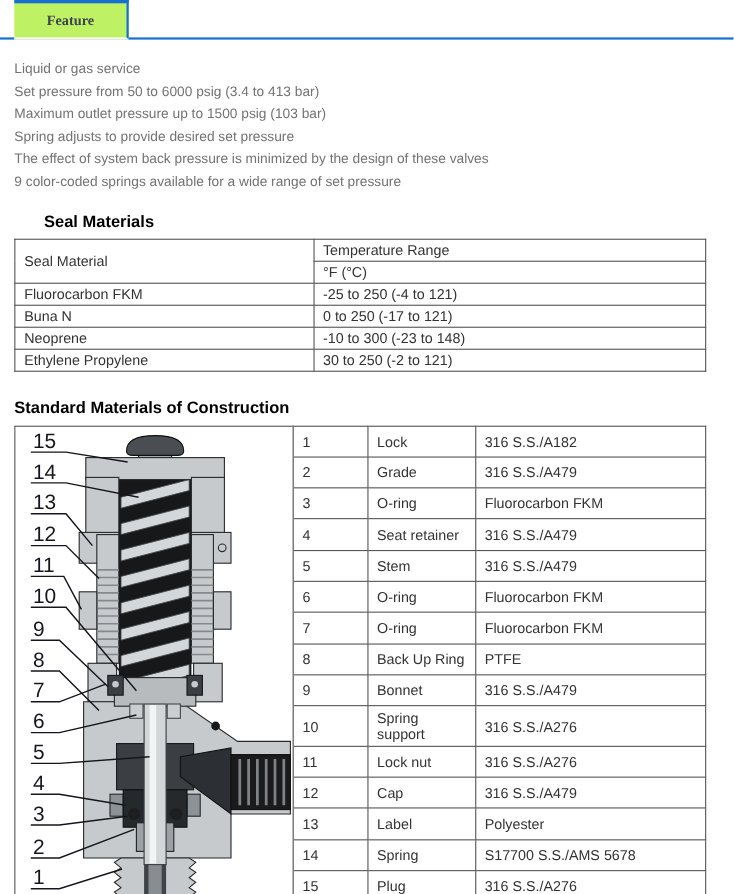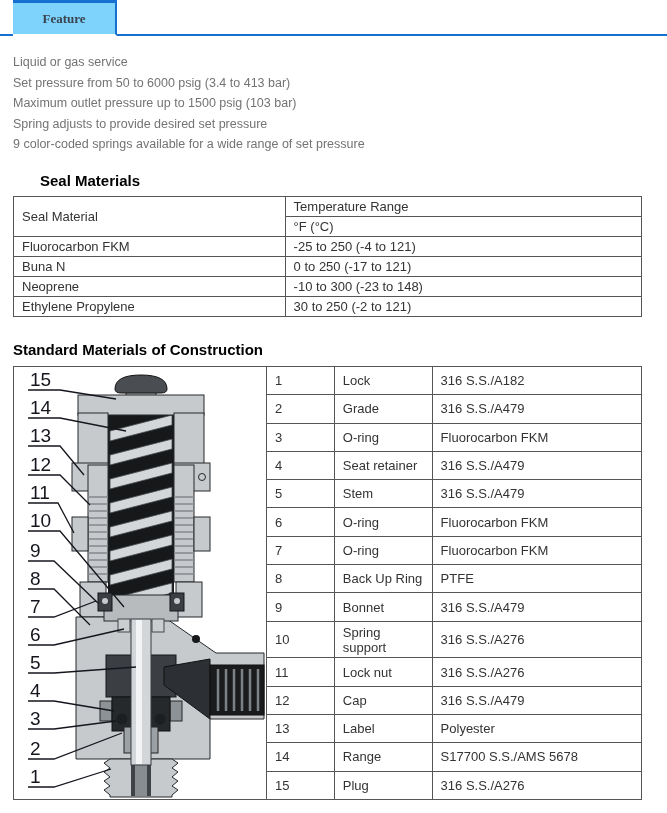--- a/index.html
+++ b/index.html
@@ -8,21 +8,21 @@
     font-family:"Liberation Sans", sans-serif; color:#222;
     position:relative;
   }
 
   
   .tabbar { display:flex; border-bottom:2px solid #1570d2; height:34px; }
   .tab {
     margin-left:13px; width:104px; box-sizing:border-box;
     border-top:3px solid #1570d2; border-right:2px solid #1570d2;
     border-bottom:2px solid #ffffff; margin-bottom:-2px;
-    background:#7dd3fc; display:flex; align-items:center; justify-content:center;
+    background:#bef264; display:flex; align-items:center; justify-content:center;
     font-family:"Liberation Serif", serif; font-size:13px; color:#3b4350; font-weight:bold;
     cursor:default;
   }
 
   
   .features { margin:20px 0 0 13px; }
   .features p { margin:0 0 7.5px 0; font-size:12.5px; line-height:13px; color:#737373; }
 
   
   h2.section {
@@ -59,20 +59,21 @@
   <div class="tab">
     <span>Feature</span>
   </div>
 </div>
 
 <div class="features">
   <p>Liquid or gas service</p>
   <p>Set pressure from 50 to 6000 psig (3.4 to 413 bar)</p>
   <p>Maximum outlet pressure up to 1500 psig (103 bar)</p>
   <p>Spring adjusts to provide desired set pressure</p>
+  <p>The effect of system back pressure is minimized by the design of these valves</p>
   <p>9 color-coded springs available for a wide range of set pressure</p>
 </div>
 
 <h2 class="section" id="seal-title">Seal Materials</h2>
 
 <table class="seal-table">
   <colgroup>
       <col style="width:272px">
       <col style="width:357px">
     </colgroup>
@@ -291,21 +292,21 @@
       <td>Cap</td>
       <td>316 S.S./A479</td>
     </tr>
     <tr>
       <td>13</td>
       <td>Label</td>
       <td>Polyester</td>
     </tr>
     <tr>
       <td>14</td>
-      <td>Range</td>
+      <td>Spring</td>
       <td>S17700 S.S./AMS 5678</td>
     </tr>
     <tr>
       <td>15</td>
       <td>Plug</td>
       <td>316 S.S./A276</td>
     </tr>
   </tbody>
     </table>
 </div>

